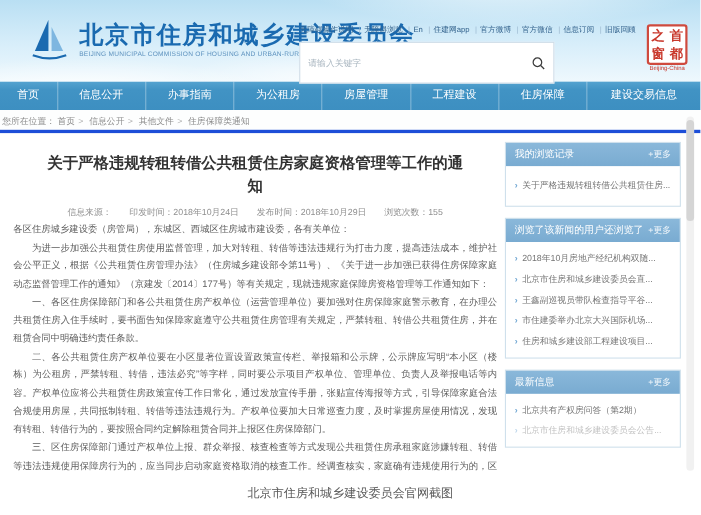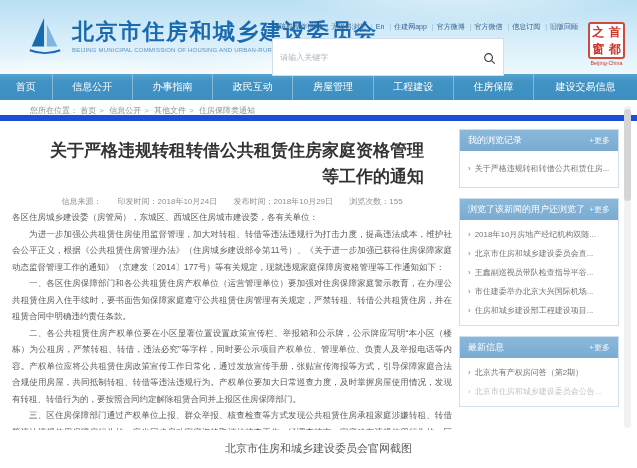--- a/index.html
+++ b/index.html
@@ -33,28 +33,28 @@
     color:#c9392d; font-weight:bold; font-size:12px; line-height:16px; font-family:"Liberation Serif","DejaVu Serif",serif; }
   .seal-cap { font-size:6px; color:#c9392d; margin-top:1px; transform:scale(.9); }
 
   
   .nav { display:flex; height:26px; background:linear-gradient(180deg,#55a3d0 0%,#4193c4 30%,#3d8fc1 100%); }
   .nav-item { display:block; flex:4; color:#fff; font-size:10px; text-align:center; line-height:26px; text-decoration:none; cursor:pointer; border-left:1px solid rgba(255,255,255,.35); white-space:nowrap; overflow:hidden; }
   .nav-item:first-child { border-left:none; flex:2.6; }
   .nav-item:last-child { flex:5.2; }
 
   
-  .crumb { height:21px; line-height:21px; padding-left:30px; font-size:8px; color:#8d8d8d; background:#fdfefe; border-bottom:6px solid #1d4ed8; }
+  .crumb { height:21px; line-height:21px; padding-left:2px; font-size:8px; color:#8d8d8d; background:#fdfefe; border-bottom:3px solid #1d4ed8; }
   .crumb a { color:#8d8d8d; text-decoration:none; cursor:pointer; }
   .crumb .sep { margin:0 3px; color:#aaa; }
 
   
   .main { display:flex; padding:4px 20px 0 12px; }
   article { width:440px; flex:0 0 440px; }
-  h1.title { margin:13px 28px 7px; font-size:17px; font-weight:bold; color:#333; text-align:right; line-height:1.5; }
+  h1.title { margin:13px 28px 7px; font-size:14px; font-weight:bold; color:#333; text-align:center; line-height:1.5; }
   .meta { text-align:center; font-size:8px; color:#8f8f8f; margin-bottom:2px; }
   .meta span.pair { margin:0 7px; }
   .docnum { text-align:center; font-size:8.5px; color:#666; margin:9px 0 6px; }
   article p { font-size:8.5px; color:#5c5c5c; line-height:16.5px; text-align:justify; }
   article p.pind { text-indent:2em; }
 
   aside { width:160px; flex:0 0 160px; margin-left:7px; margin-top:4px; }
   .box { border:1px solid #cfe0ec; background:#fff; margin-bottom:10px; }
   .box-hd { height:21px; line-height:21px; background:linear-gradient(180deg,#8ab8da,#79abd1); color:#fff; padding:0 8px; font-size:9px; display:flex; justify-content:space-between; align-items:center; }
   .box-more { font-size:8px; color:#f2f7fb; cursor:pointer; }
@@ -122,21 +122,21 @@
           </div>
           <div class="seal-cap">Beijing-China</div>
         </div>
       </div>
     </header>
 
     <nav class="nav">
       <a class="nav-item">首页</a>
       <a class="nav-item">信息公开</a>
       <a class="nav-item">办事指南</a>
-      <a class="nav-item">政民互动</a>
+      <a class="nav-item">为公租房</a>
       <a class="nav-item">房屋管理</a>
       <a class="nav-item">工程建设</a>
       <a class="nav-item">住房保障</a>
       <a class="nav-item">建设交易信息</a>
     </nav>
 
     <div class="crumb">
       <span>您所在位置：</span>
       <a>首页</a><span class="sep">&gt;</span>
       <a>信息公开</a><span class="sep">&gt;</span>

